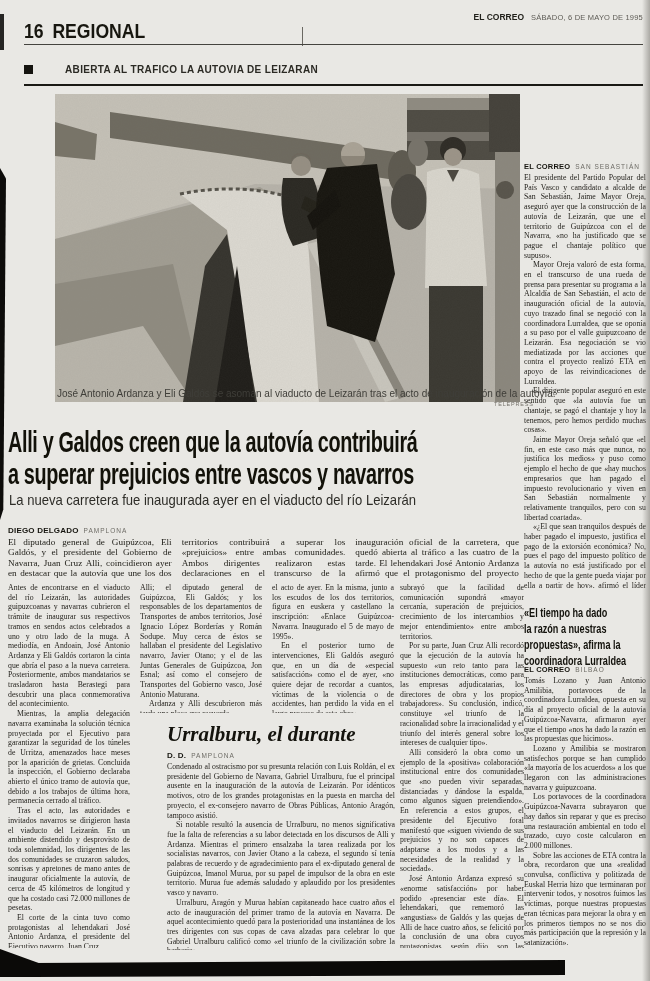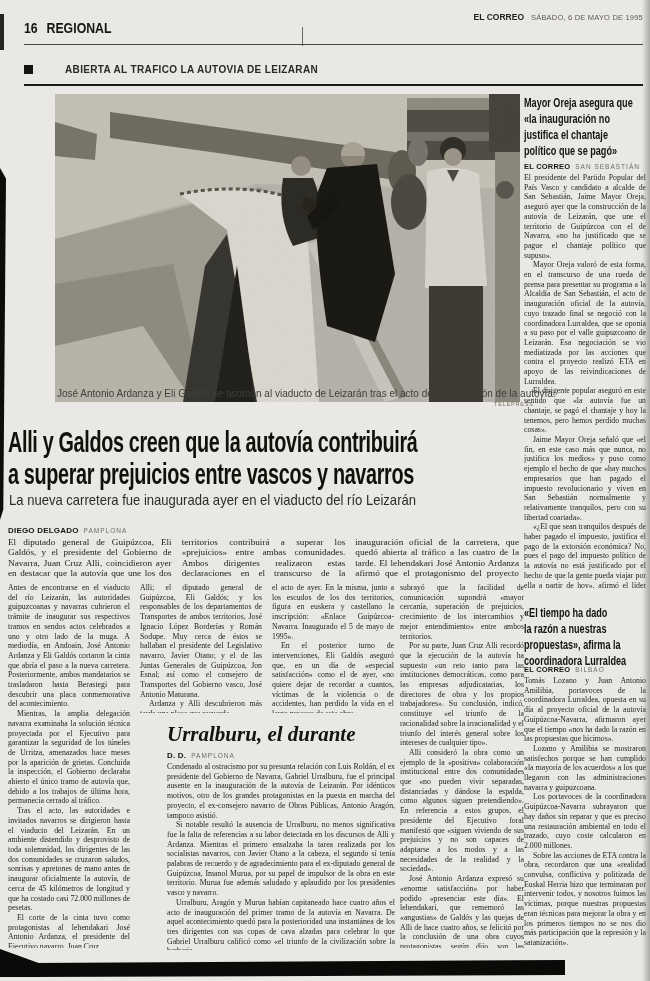--- a/index.html
+++ b/index.html
@@ -2,21 +2,21 @@
 <html><head>
 <meta charset="utf-8">
 <style>
   html,body{margin:0;padding:0;background:#c9c8c4;}
   #page{position:relative;width:650px;height:981px;margin:0 auto;background:#e9e8e4;
         overflow:hidden;font-family:"Liberation Sans",sans-serif;color:#1d1c18;}
   .abs{position:absolute;}
   .cond{display:inline-block;transform-origin:left top;white-space:nowrap;}
 
   
-  .pgnum{left:24px;top:20px;font-size:14px;font-weight:bold;letter-spacing:0px;color:#17160f;}
+  .pgnum{left:24px;top:20px;font-size:20px;font-weight:bold;letter-spacing:0px;color:#17160f;}
   .pgnum .cond{transform:scaleX(.88);}
   .pgnum .num{margin-right:10px;}
   .mastline{left:420px;top:12px;width:223px;text-align:right;font-size:8.5px;color:#23221c;}
   .mastline .date{font-size:7.5px;color:#5d5b55;margin-left:7px;letter-spacing:.2px;}
   .htick{left:302px;top:27px;width:1px;height:19px;background:#6a6862;}
   .hrule{left:24px;top:44px;width:619px;height:1px;background:#45443f;}
 
   
   .kicker{left:24px;top:63px;display:flex;align-items:center;}
   .ksq{width:9px;height:9px;background:#15140f;margin-right:9px;}
@@ -179,26 +179,20 @@
   <div class="abs urr-head">Urralburu, el durante</div>
   <div class="abs byline byl-urr">
     <span>D. D.</span><span class="place">PAMPLONA</span>
   </div>
   <div class="abs serifbody urr-body">
       <p>Condenado al ostracismo por su presunta relación con Luis Roldán, el ex presidente del Gobierno de Navarra, Gabriel Urralburu, fue el principal ausente en la inauguración de la autovía de Leizarán. Por idénticos motivos, otro de los grandes protagonistas en la puesta en marcha del proyecto, el ex-consejero navarro de Obras Públicas, Antonio Aragón, tampoco asistió.</p>
       <p>Si notable resultó la ausencia de Urralburu, no menos significativa fue la falta de referencias a su labor detectada en los discursos de Alli y Ardanza. Mientras el primero ensalzaba la tarea realizada por los socialistas navarros, con Javier Otano a la cabeza, el segundo sí tenía palabras de recuerdo y de agradecimiento para el ex-diputado general de Guipúzcoa, Imanol Murua, por su papel de impulsor de la obra en este territorio. Murua fue además saludado y aplaudido por los presidentes vasco y navarro.</p>
       <p>Urralburu, Aragón y Murua habían capitaneado hace cuatro años el acto de inauguración del primer tramo de la autovía en Navarra. De aquel acontecimiento quedó para la posterioridad una instantánea de los tres dirigentes con sus copas de cava alzadas para celebrar lo que Gabriel Urralburu calificó como «el triunfo de la civilización sobre la barbarie».</p>
     </div>
 
-  <div class="abs sb-head sb1h">
-      <p>Mayor Oreja asegura que</p>
-      <p>«la inauguración no</p>
-      <p>justifica el chantaje</p>
-      <p>político que se pagó»</p>
-    </div>
   <div class="abs byline byl-sb1">
     <span class="src">EL CORREO</span><span class="place">SAN SEBASTIÁN</span>
   </div>
   <div class="abs serifbody sb-body sb1b">
       <p>El presidente del Partido Popular del País Vasco y candidato a alcalde de San Sebastián, Jaime Mayor Oreja, aseguró ayer que la construcción de la autovía de Leizarán, que une el territorio de Guipúzcoa con el de Navarra, «no ha justificado que se pague el chantaje político que supuso».</p>
       <p>Mayor Oreja valoró de esta forma, en el transcurso de una rueda de prensa para presentar su programa a la Alcaldía de San Sebastián, el acto de inauguración oficial de la autovía, cuyo trazado final se negoció con la coordinadora Lurraldea, que se oponía a su paso por el valle guipuzcoano de Leizarán. Esa negociación se vio mediatizada por las acciones que contra el proyecto realizó ETA en apoyo de las reivindicaciones de Lurraldea.</p>
       <p>El dirigente popular aseguró en este sentido que «la autovía fue un chantaje, se pagó el chantaje y hoy la tenemos, pero hemos perdido muchas cosas».</p>
       <p>Jaime Mayor Oreja señaló que «el fin, en este caso más que nunca, no justifica los medios» y puso como ejemplo el hecho de que «hay muchos empresarios que han pagado el impuesto revolucionario y viven en San Sebastián normalmente y relativamente tranquilos, pero con su libertad coartada».</p>
       <p>«¿El que sean tranquilos después de haber pagado el impuesto, justifica el pago de la extorsión económica? No, pues el pago del impuesto político de la autovía no está justificado por el hecho de que la gente pueda viajar por ella a partir de hoy», afirmó el líder del Partido Popular en el País Vasco.</p>
     </div>

